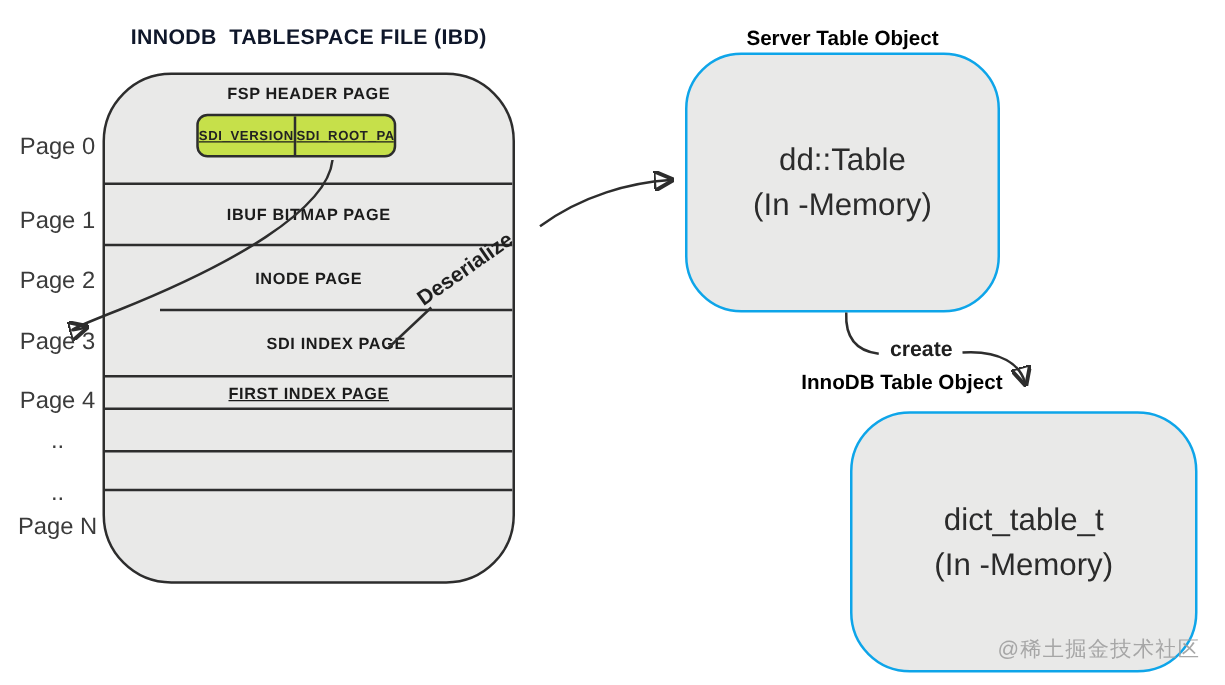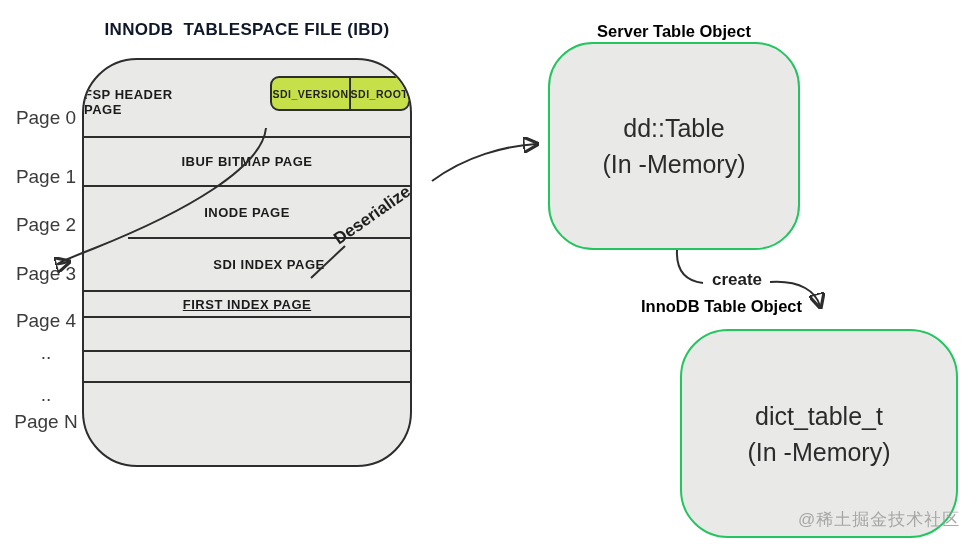--- a/index.html
+++ b/index.html
@@ -30,57 +30,57 @@
     overflow: hidden;
     display: flex; flex-direction: column;
     z-index: 1;
   }
   .ts-row {
     display: flex; align-items: center; justify-content: center;
     font-size: 13px; font-weight: bold; letter-spacing: 0.5px;
     color: #1b1b1b;
   }
   .ts-row + .ts-row { border-top: 2px solid #2d2d2d; }
-  .row-0 { height: 76px; justify-content: flex-start; padding-top: 7px; }
+  .row-0 { height: 86px; flex-direction: column; justify-content: flex-start; padding-top: 7px; }
   .row-1 { height: 49px; }
   .row-2 { height: 52px; }
   .row-3 { height: 53px; margin-left: 44px; }
   .row-4 { height: 26px; text-decoration: underline; }
   .row-5 { height: 34px; }
   .row-6 { height: 31px; }
   .row-7 { flex: 1; }
 
   .sdi-box {
     margin-top: 9px; margin-left: 73px; align-self: flex-start;
     width: 160px; height: 35px;
     background: #c6e04a;
     border: 2px solid #2d2d2d;
     border-radius: 9px;
-    display: flex; overflow: hidden;
+    display: flex; overflow: hidden; text-decoration: underline;
   }
   .sdi-cell {
     display: flex; align-items: center; justify-content: center;
     font-size: 10.5px; font-weight: bold; white-space: nowrap;
     color: #222;
   }
   .sdi-cell.left { width: 78px; }
   .sdi-cell.right { flex: 1; border-left: 2px solid #2d2d2d; }
 
   
   .page-label {
     left: 10px; width: 72px; height: 22px;
     text-align: center; line-height: 22px;
     font-size: 19px; color: #3b3b3b;
     z-index: 3;
   }
 
   
   .obj-box {
     background: #e9e9e8;
-    border: 2px solid #22c55e;
+    border: 2px solid #0ea5e9;
     display: flex; flex-direction: column;
     align-items: center; justify-content: center;
     font-size: 25px; color: #2b2b2b;
     line-height: 36px;
     z-index: 1;
   }
   .server-box { left: 548px; top: 42px; width: 252px; height: 208px; border-radius: 45px; }
   .innodb-box { left: 680px; top: 329px; width: 278px; height: 209px; border-radius: 48px; }
 
   .obj-title {

